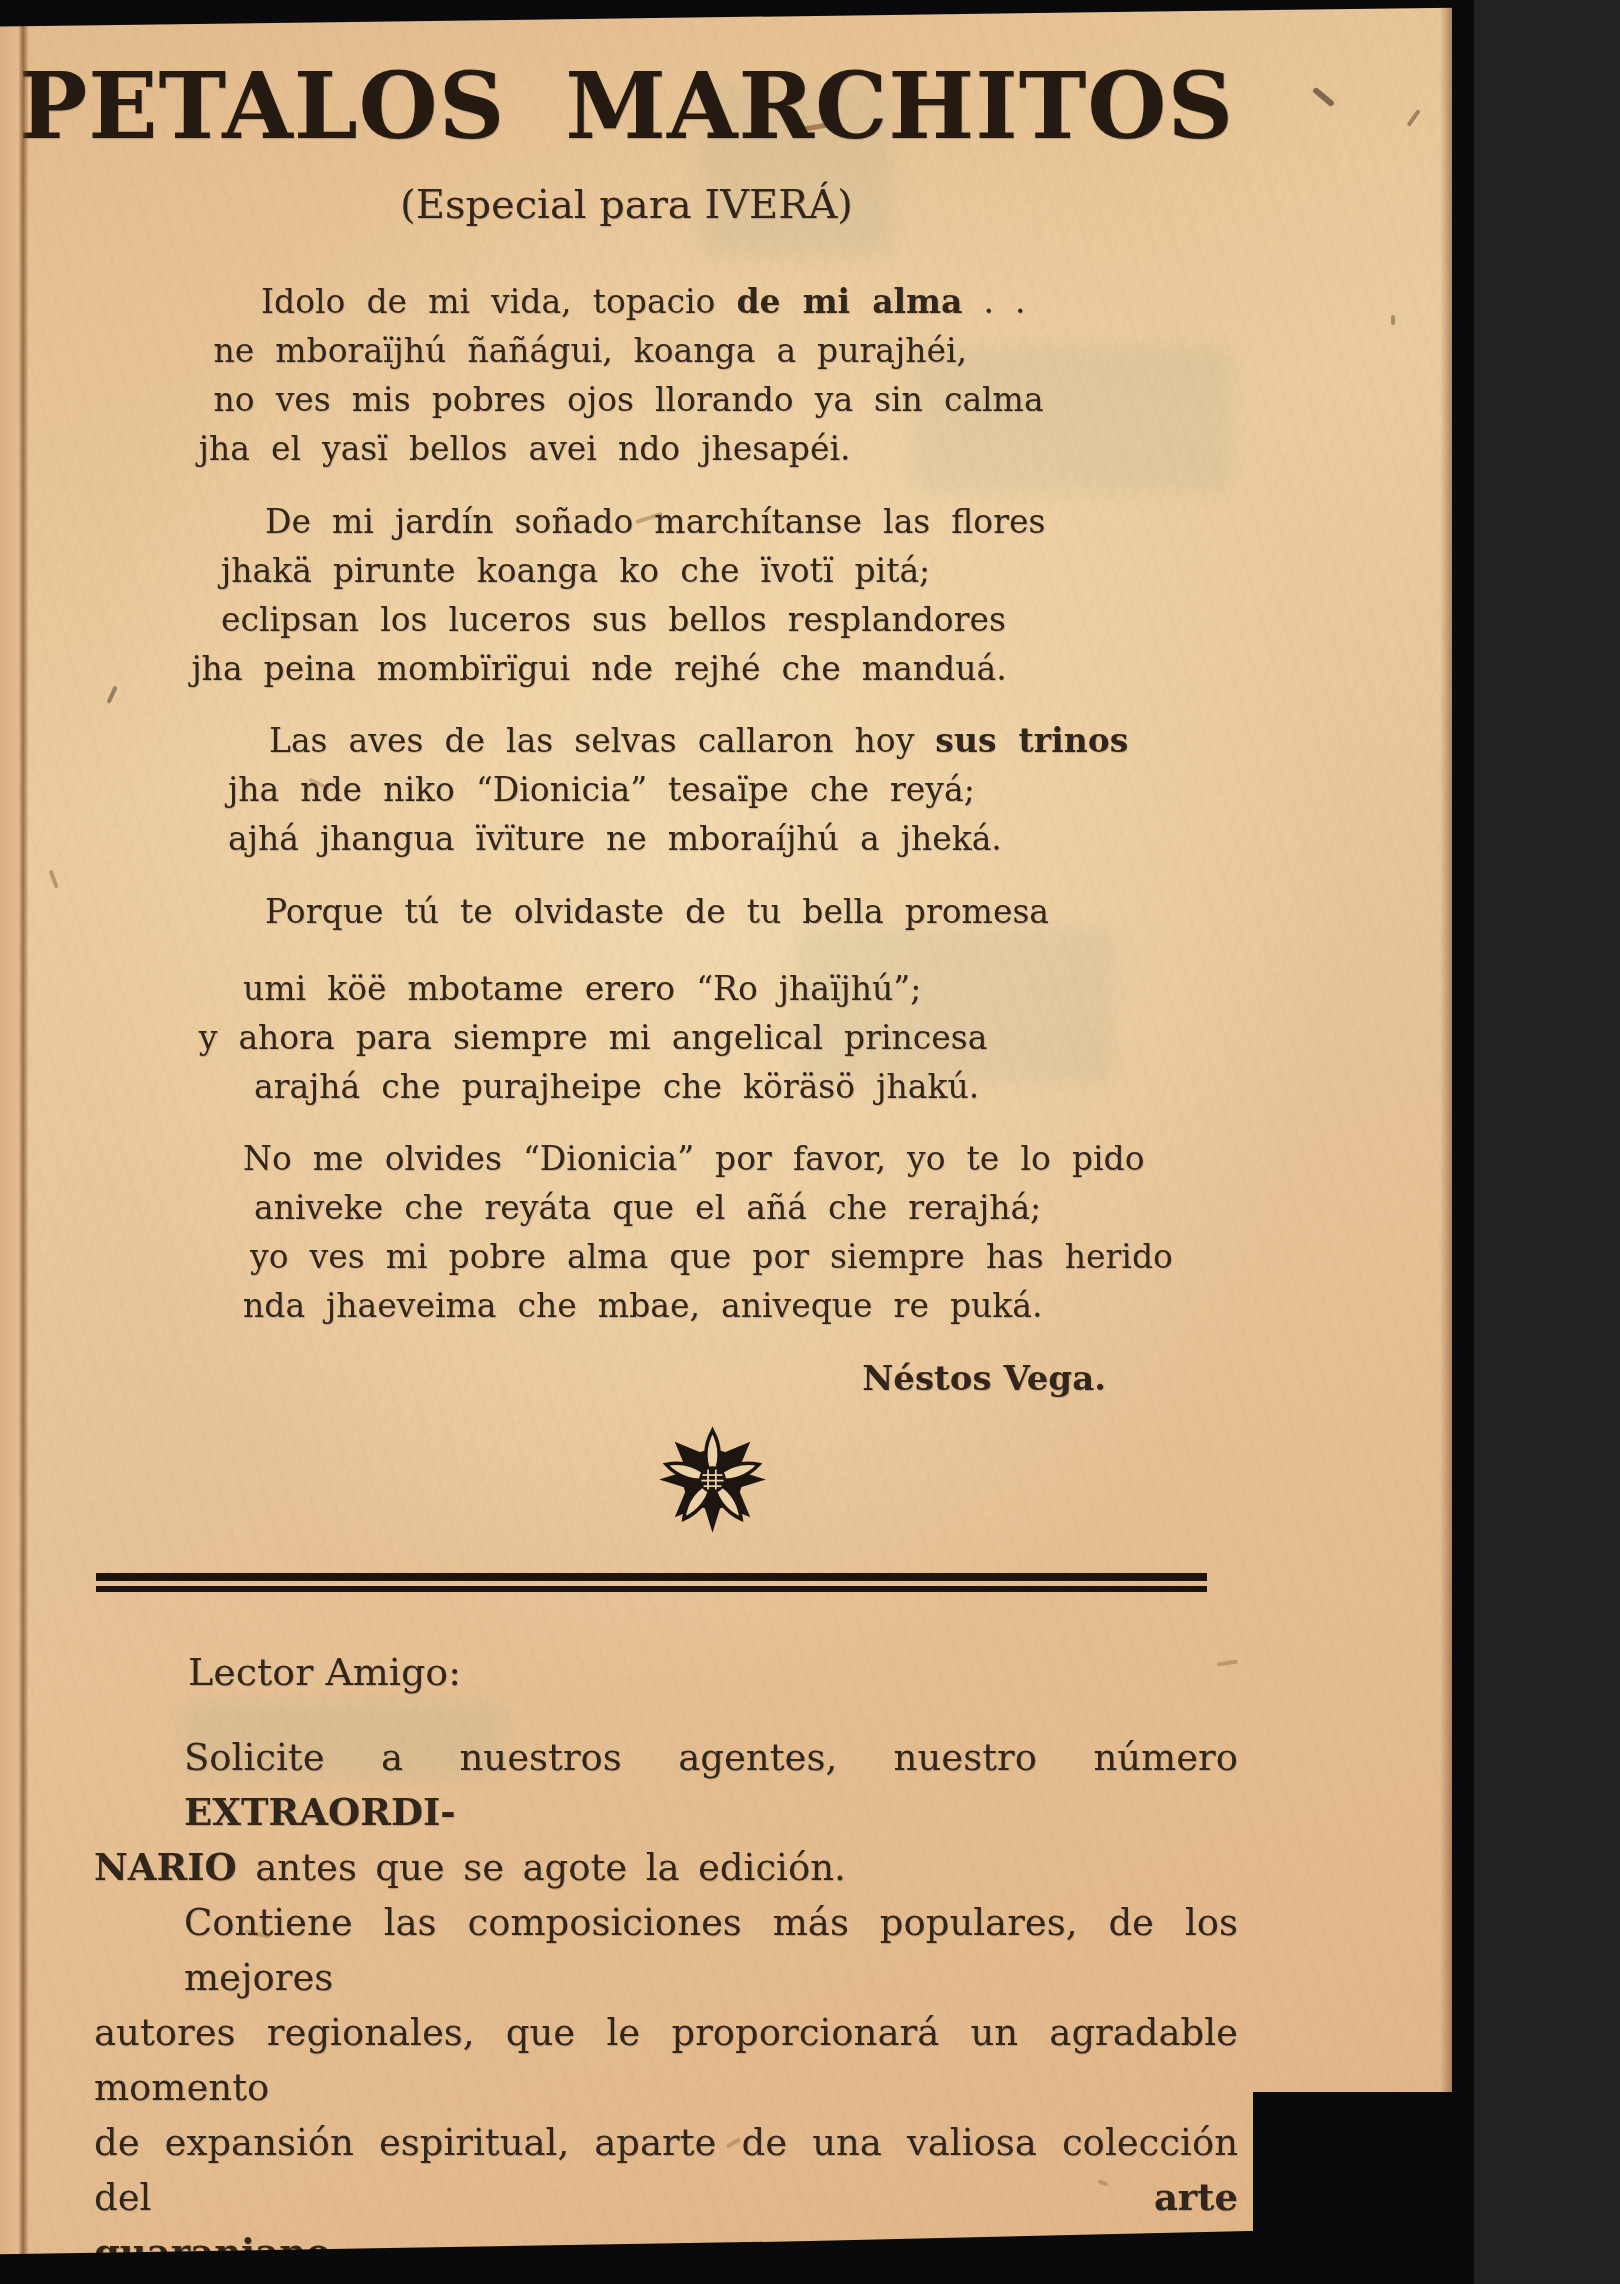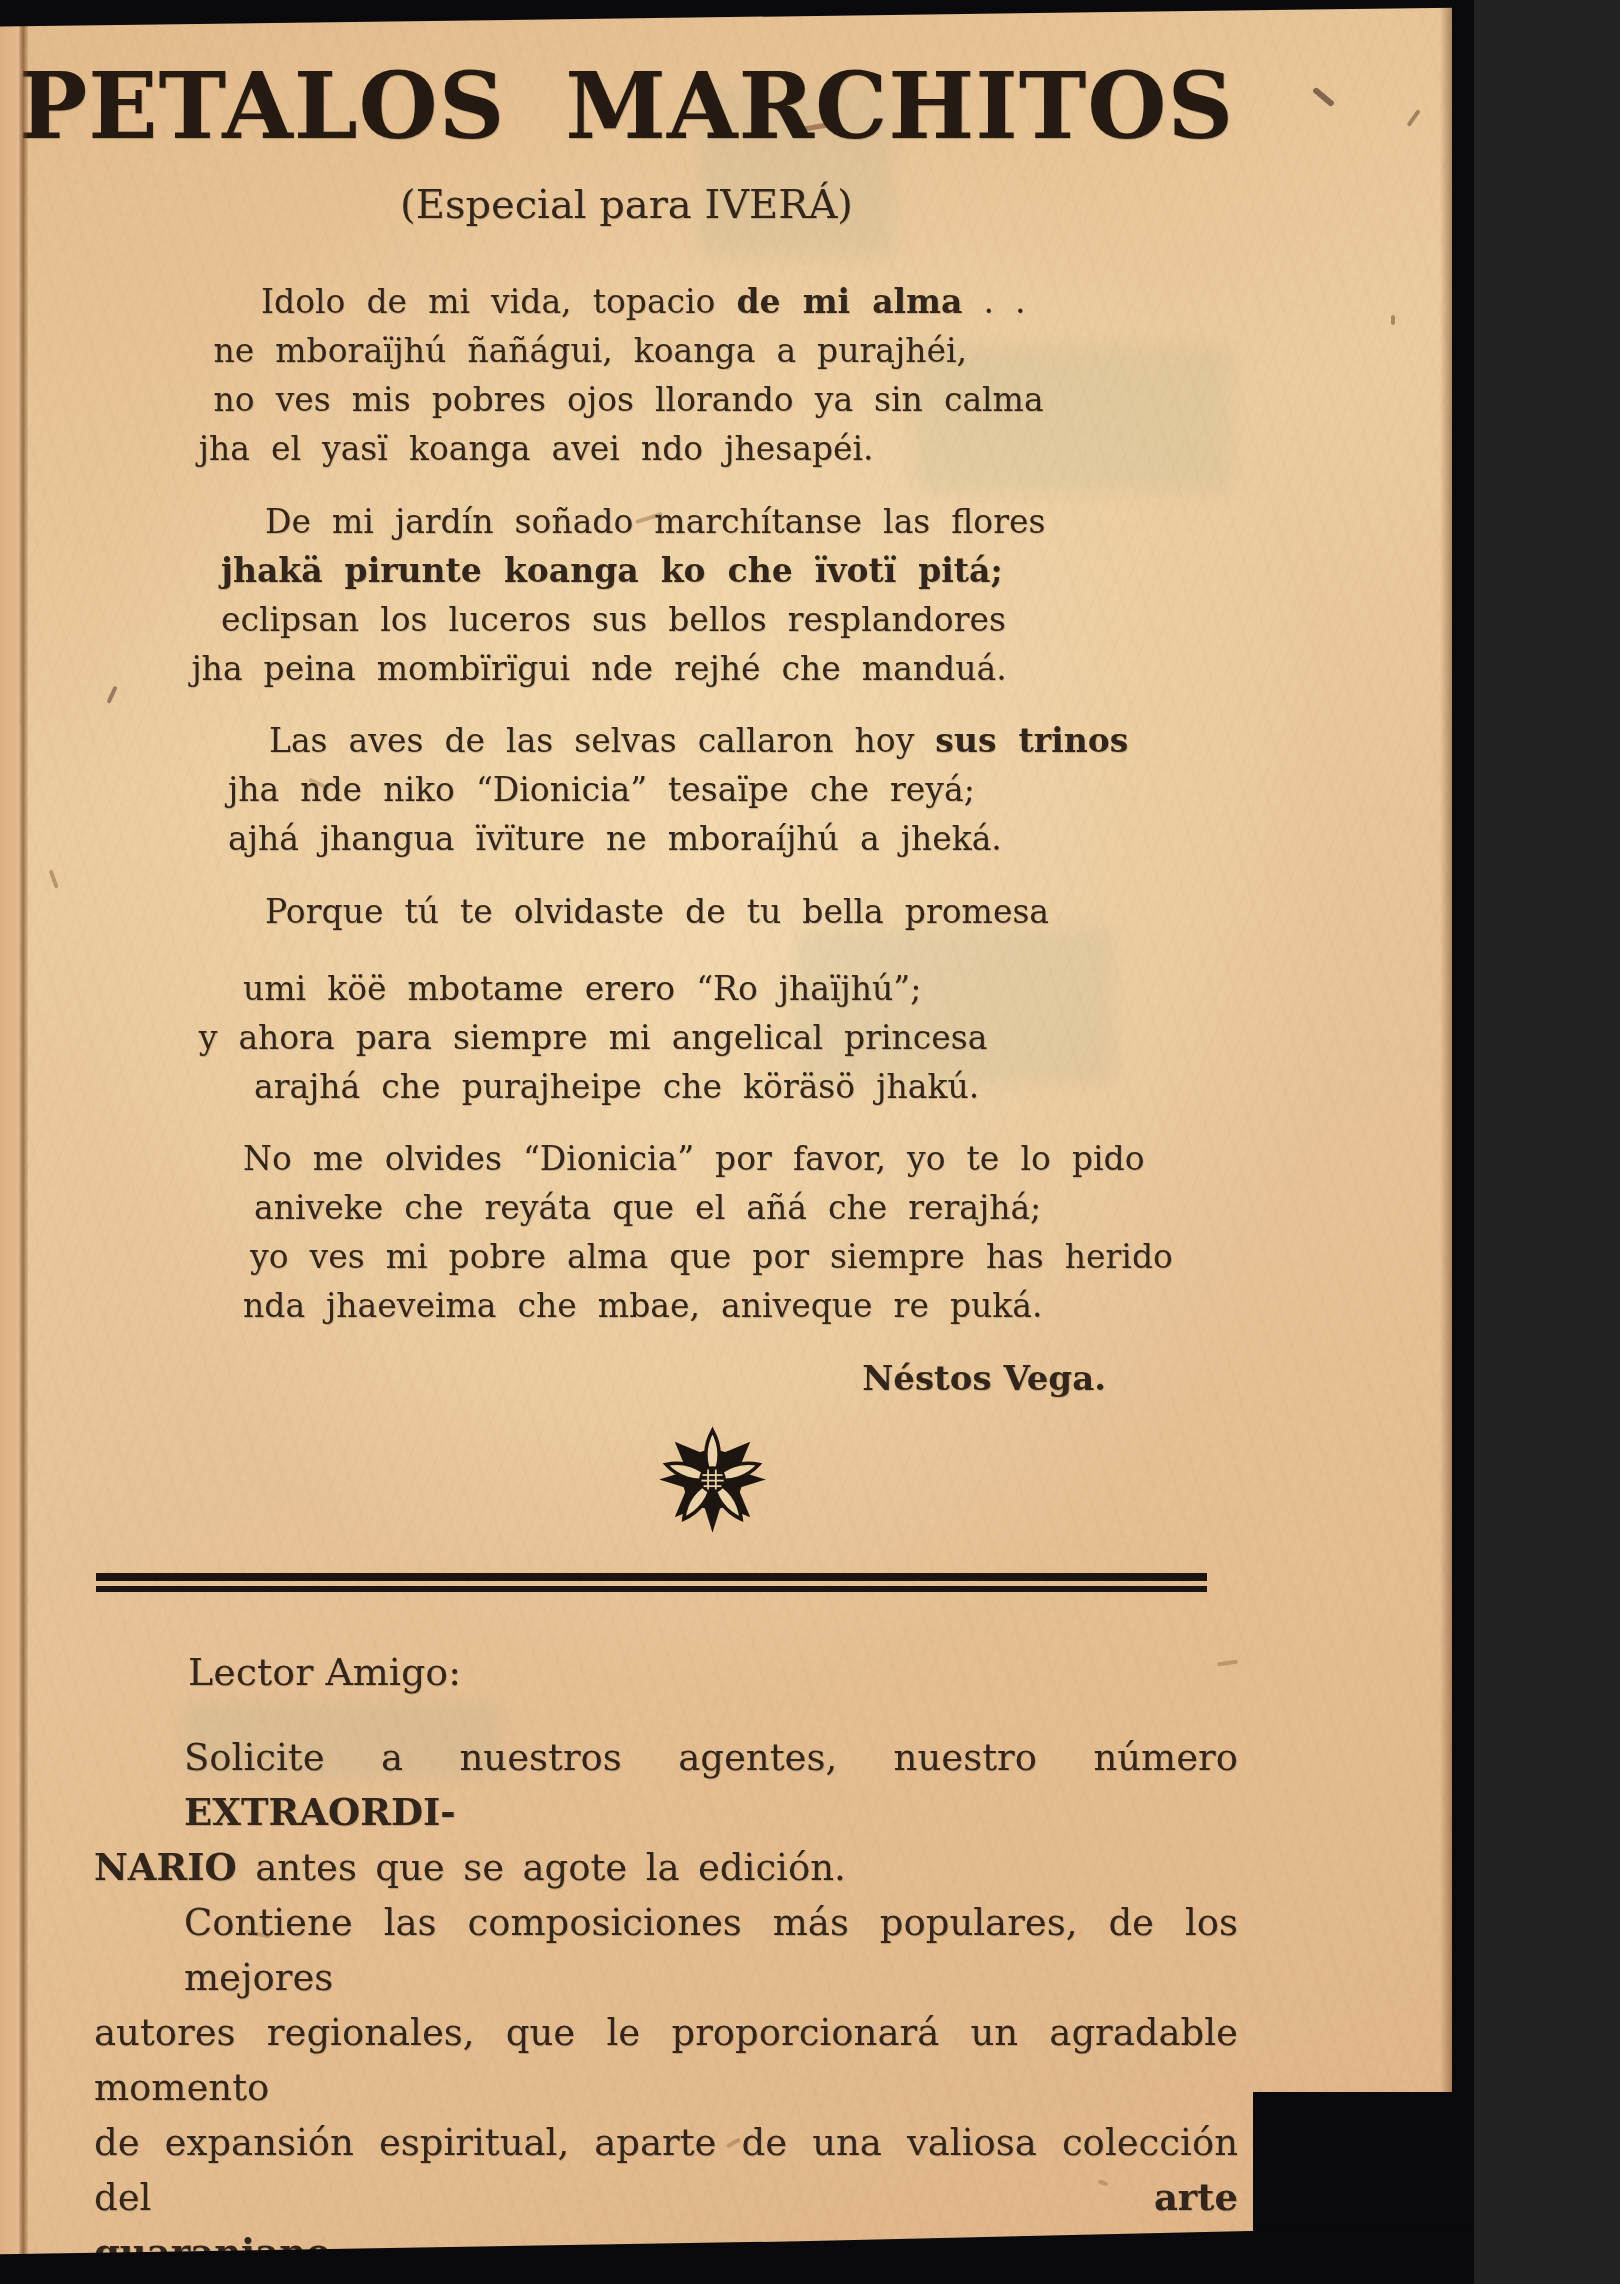--- a/index.html
+++ b/index.html
@@ -84,25 +84,25 @@
 
   <div class="content">
     <div class="text-col">
       <h1 class="title">PETALOS MARCHITOS</h1>
       <div class="subtitle">(Especial para IVERÁ)</div>
       <div id="poem">
           <div class="stanza">
             <div class="poem-line" style="padding-left: 77px;"><span>Idolo de mi vida, topacio </span><span class="b">de mi alma</span><span> . .</span></div>
             <div class="poem-line" style="padding-left: 29.5px;"><span>ne mboraïjhú ñañágui, koanga a purajhéi,</span></div>
             <div class="poem-line" style="padding-left: 29.5px;"><span>no ves mis pobres ojos llorando ya sin calma</span></div>
-            <div class="poem-line" style="padding-left: 14.7px;"><span>jha el yasï koanga avei ndo jhesapéi.</span></div>
+            <div class="poem-line" style="padding-left: 14.7px;"><span>jha el yasï bellos avei ndo jhesapéi.</span></div>
           </div>
           <div class="stanza">
             <div class="poem-line" style="padding-left: 81px;"><span>De mi jardín soñado marchítanse las flores</span></div>
-            <div class="poem-line" style="padding-left: 37px; font-weight: bold;"><span>jhakä pirunte koanga ko che ïvotï pitá;</span></div>
+            <div class="poem-line" style="padding-left: 37px;"><span>jhakä pirunte koanga ko che ïvotï pitá;</span></div>
             <div class="poem-line" style="padding-left: 37px;"><span>eclipsan los luceros sus bellos resplandores</span></div>
             <div class="poem-line" style="padding-left: 7.4px;"><span>jha peina mombïrïgui nde rejhé che manduá.</span></div>
           </div>
           <div class="stanza">
             <div class="poem-line" style="padding-left: 85px;"><span>Las aves de las selvas callaron hoy </span><span class="b">sus trinos</span></div>
             <div class="poem-line" style="padding-left: 44px;"><span>jha nde niko “Dionicia” tesaïpe che reyá;</span></div>
             <div class="poem-line" style="padding-left: 44px;"><span>ajhá jhangua ïvïture ne mboraíjhú a jheká.</span></div>
           </div>
           <div class="stanza">
             <div class="poem-line" style="padding-left: 81px;"><span>Porque tú te olvidaste de tu bella promesa</span></div>

